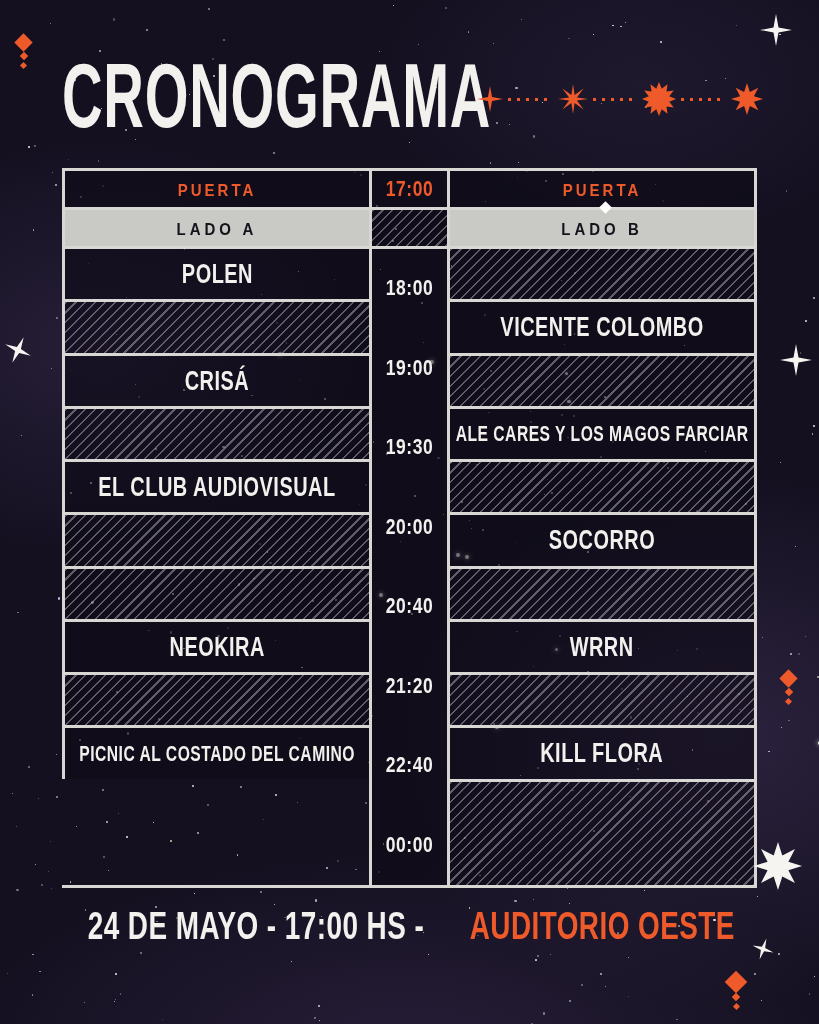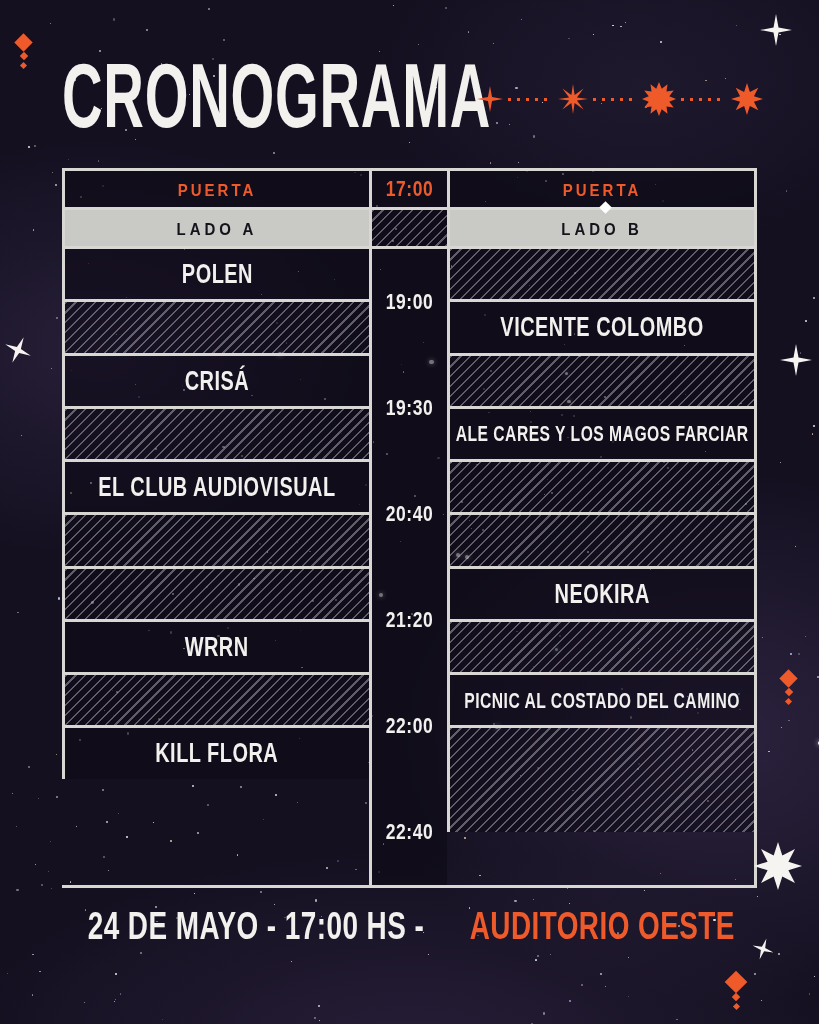--- a/index.html
+++ b/index.html
@@ -570,37 +570,43 @@
     <div class="c lado">
         <span>LADO A</span>
       </div>
     <div class="c hatch"></div>
     <div class="c lado">
         <span>LADO B</span>
       </div>
 
     <div class="c strip">
       <div class="tslot">
+          <span class="time">18:00</span>
+        </div>
+      <div class="tslot">
           <span class="time">19:00</span>
         </div>
       <div class="tslot">
           <span class="time">19:30</span>
         </div>
       <div class="tslot">
+          <span class="time">20:00</span>
+        </div>
+      <div class="tslot">
           <span class="time">20:40</span>
         </div>
       <div class="tslot">
           <span class="time">21:20</span>
         </div>
       <div class="tslot">
-          <span class="time">22:00</span>
-        </div>
-      <div class="tslot">
           <span class="time">22:40</span>
         </div>
+      <div class="tslot">
+          <span class="time">00:00</span>
+        </div>
     </div>
 
     <div class="c">
         <span class="bn">POLEN</span>
       </div>
     <div class="c hatch"></div>
 
     <div class="c hatch"></div>
     <div class="c">
         <span class="bn">VICENTE COLOMBO</span>
@@ -616,20 +622,23 @@
         <span class="bn sm">ALE CARES Y LOS MAGOS FARCIAR</span>
       </div>
 
     <div class="c">
         <span class="bn">EL CLUB AUDIOVISUAL</span>
       </div>
     <div class="c hatch"></div>
 
     <div class="c hatch"></div>
 
+    <div class="c">
+        <span class="bn">SOCORRO</span>
+      </div>
     <div class="c hatch"></div>
 
     <div class="c hatch"></div>
     <div class="c">
         <span class="bn">NEOKIRA</span>
       </div>
 
     <div class="c">
         <span class="bn">WRRN</span>
       </div>

